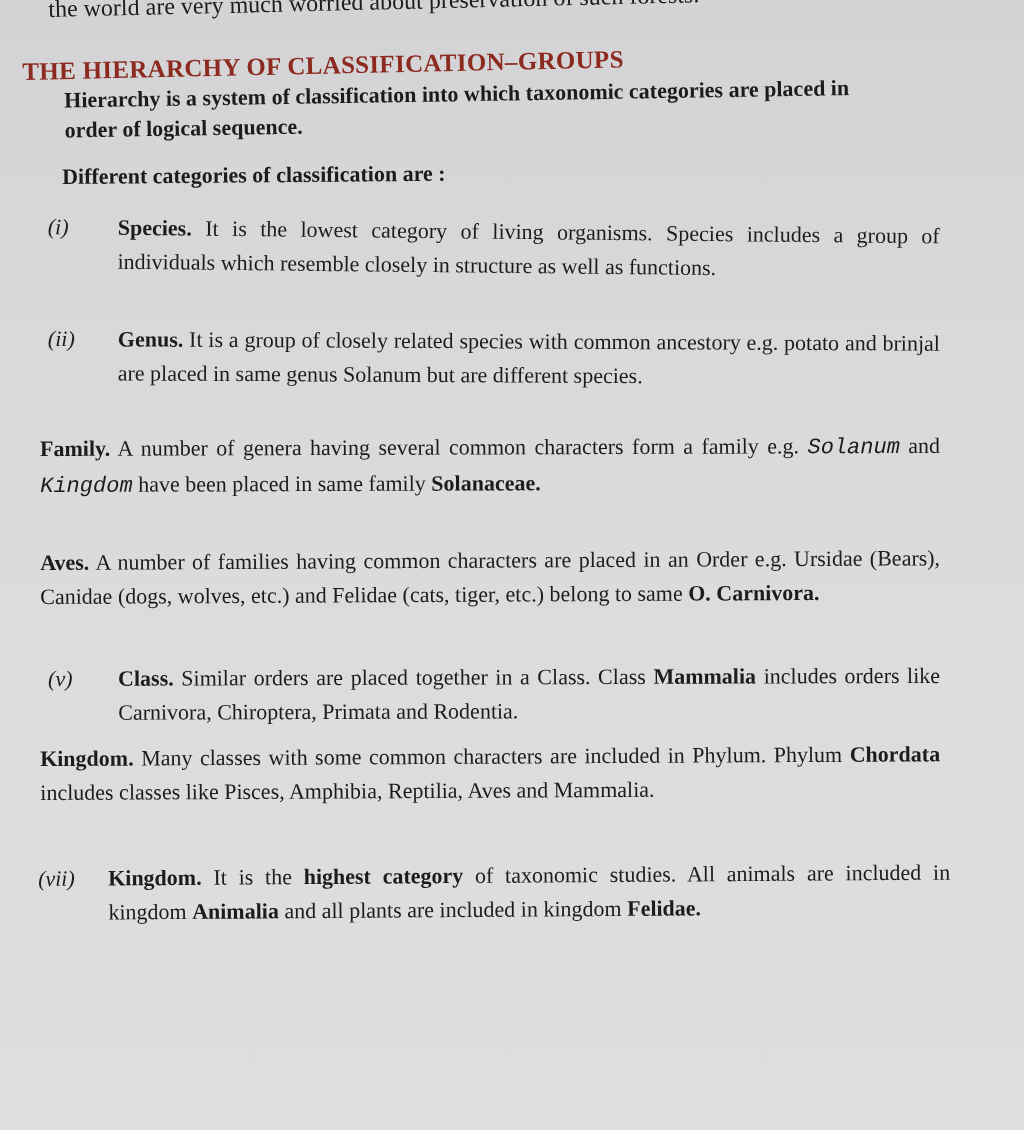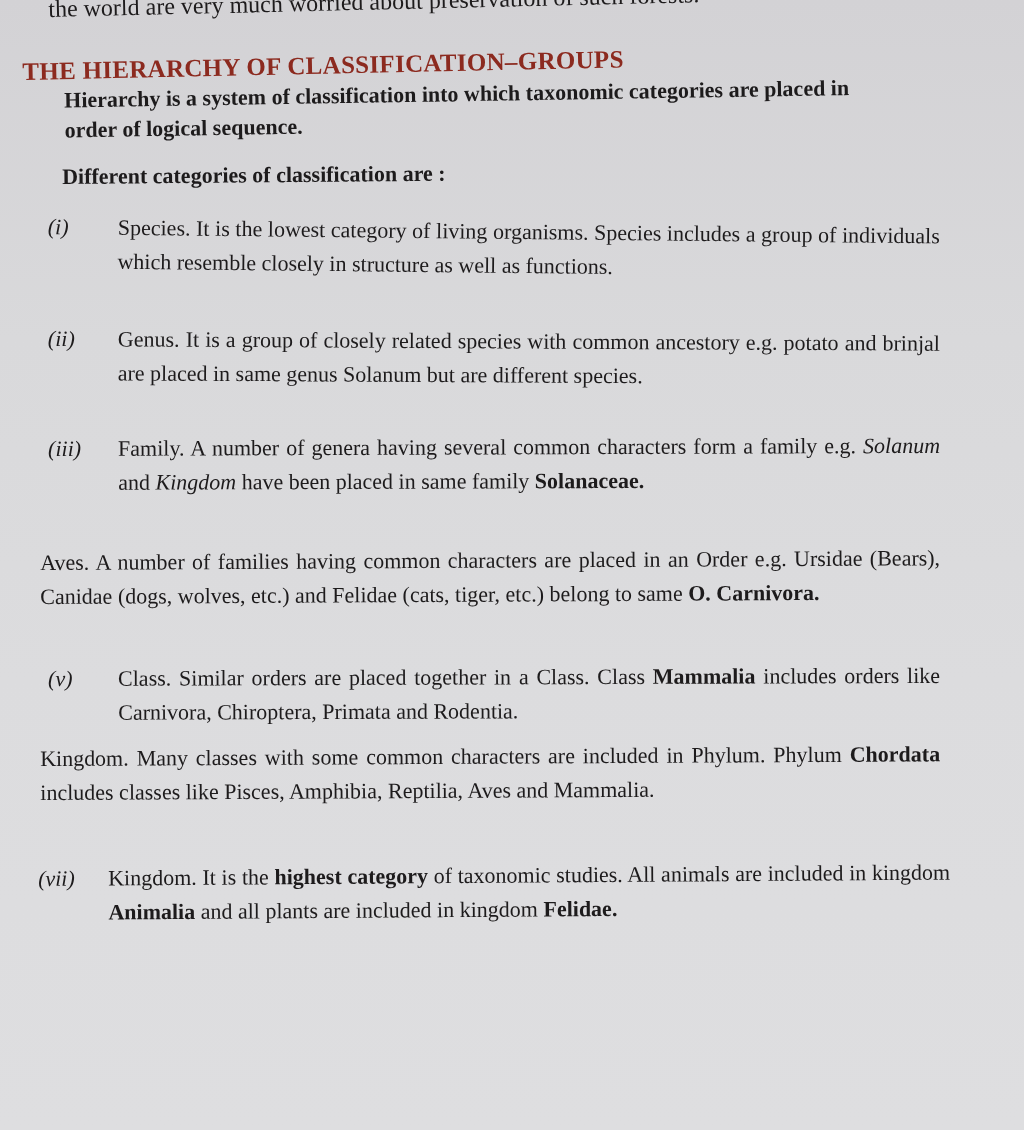--- a/index.html
+++ b/index.html
@@ -76,23 +76,23 @@
       width: 70px;
       flex: 0 0 70px;
       font-style: italic;
       text-align: left;
       padding-left: 8px;
     }
     .item .body {
       flex: 1 1 auto;
       text-align: justify;
     }
-    .item .term { font-weight: normal; }
+    .item .term { font-weight: bold; }
     .b { font-weight: bold; }
-    .i { font-style: italic; }
+    .i { font-style: italic; font-family: Liberation Mono, monospace; }
   </style>
 </head>
 <body>
 
 <div class="page">
 
   <div class="top-line">the world are very much worried about preservation of such forests.</div>
 
   <div class="heading">THE HIERARCHY OF CLASSIFICATION–GROUPS</div>
 
@@ -112,21 +112,20 @@
 
   <div class="item" style="top:322px; transform:rotate(0.3deg); transform-origin:left top;">
     <span class="num">(ii)</span>
     <div class="body">
       <span class="term">Genus.</span>
       <span>It is a group of closely related species with common ancestory e.g. potato and brinjal are placed in same genus Solanum but are different species.</span>
     </div>
   </div>
 
   <div class="item" style="top:432px; transform:rotate(-0.2deg); transform-origin:left top;">
-    <span class="num">(iii)</span>
     <div class="body">
       <span class="term">Family.</span>
       <span>A number of genera having several common characters form a family e.g.</span>
       <span class="i">Solanum</span>
       <span>and</span>
       <span class="i">Kingdom</span>
       <span>have been placed in same family</span>
       <span class="b">Solanaceae.</span>
     </div>
   </div>

